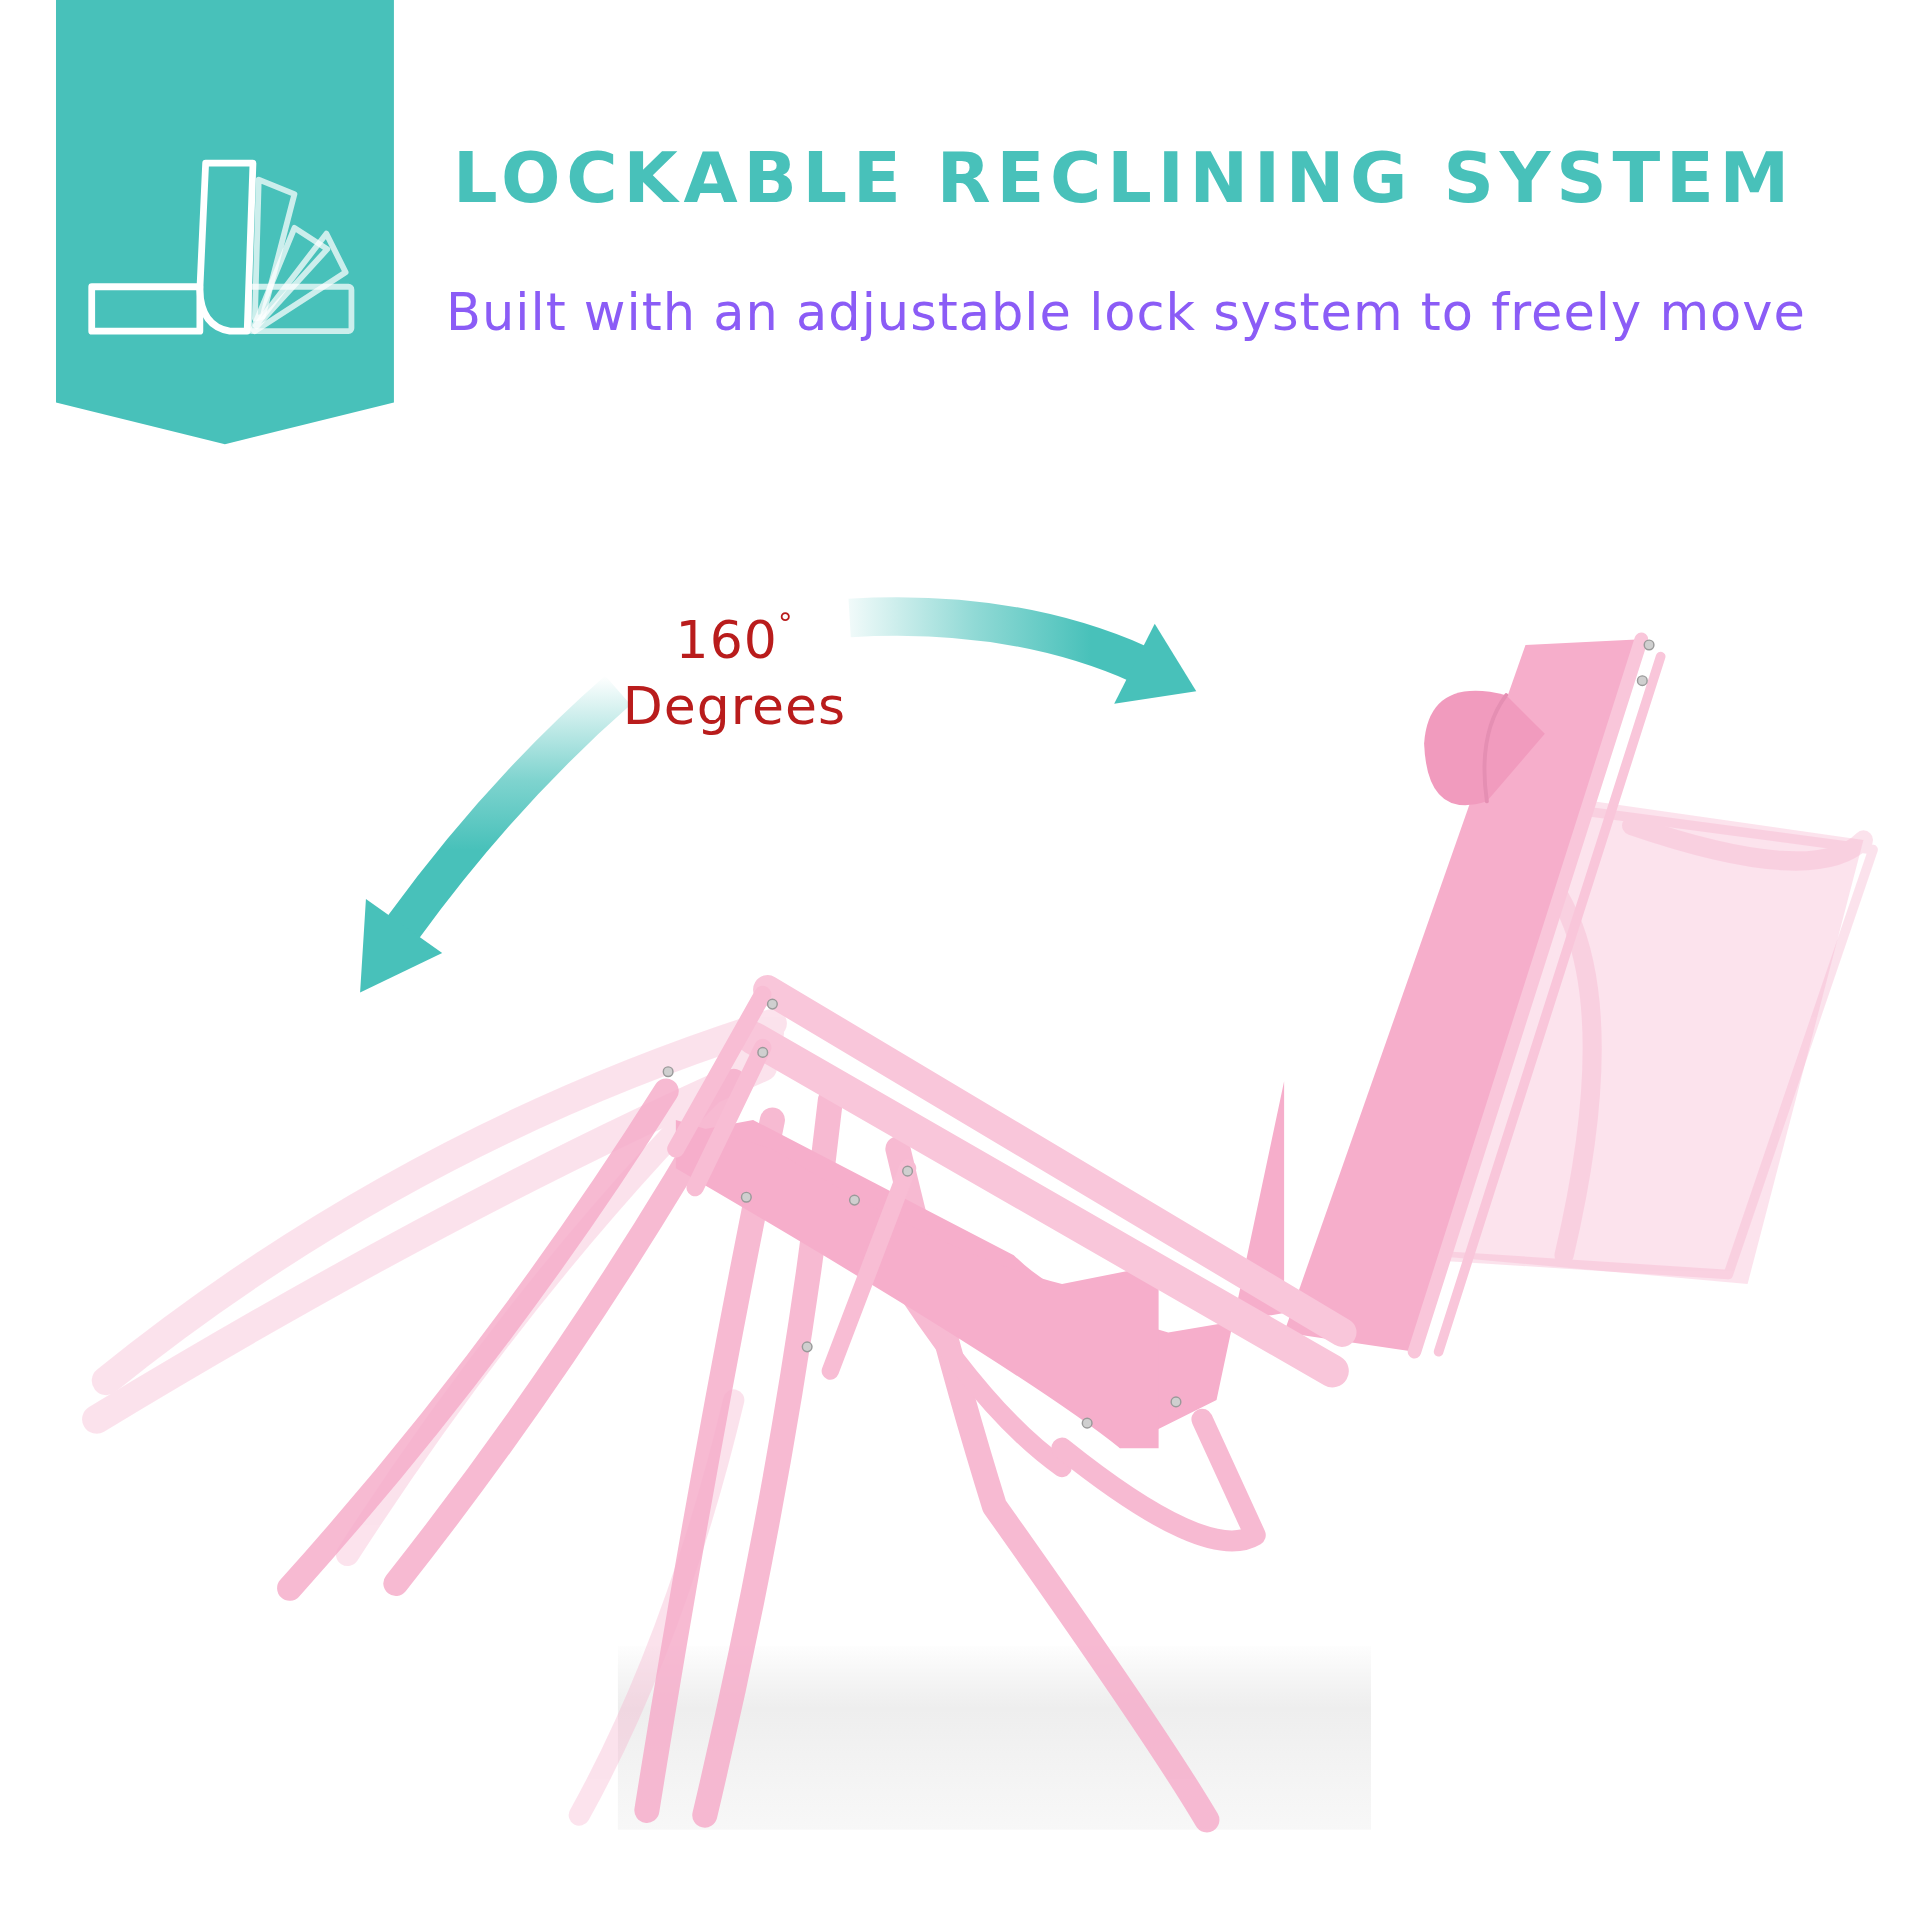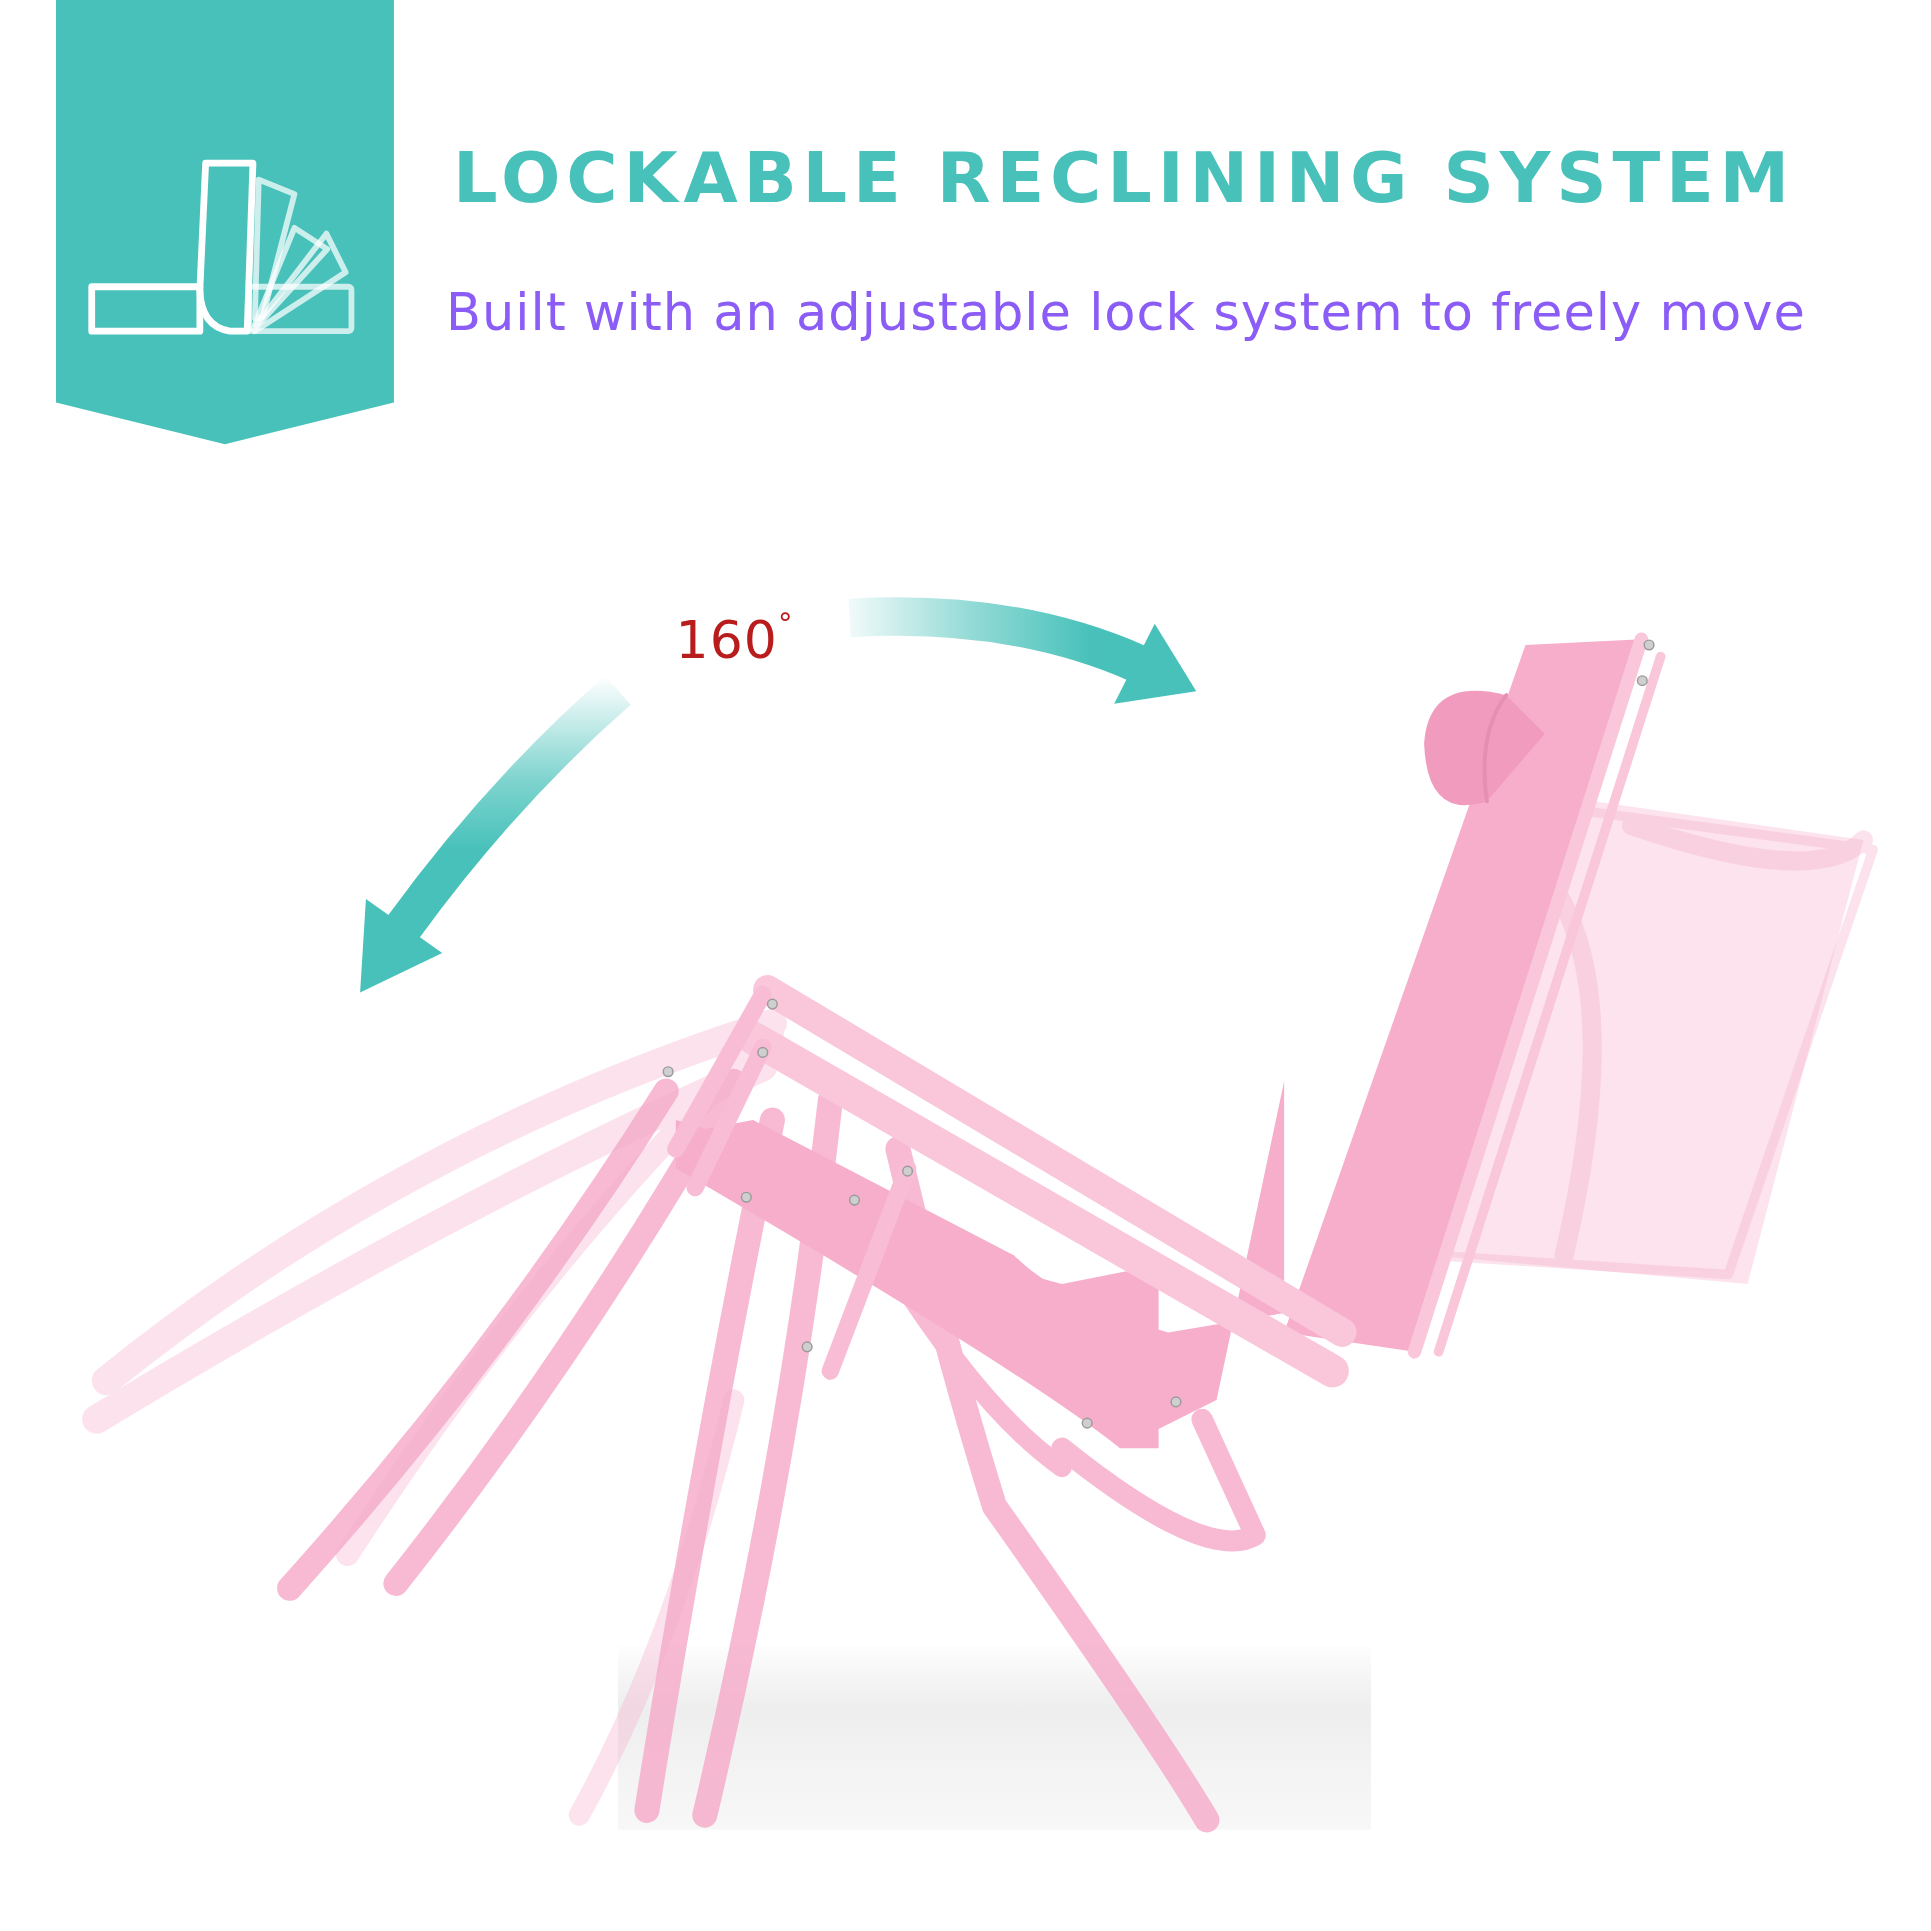--- a/index.html
+++ b/index.html
@@ -131,14 +131,15 @@
       <circle cx="1218" cy="1452" r="5"></circle>
       <circle cx="1126" cy="1474" r="5"></circle>
       <circle cx="1708" cy="668" r="5"></circle>
       <circle cx="1701" cy="705" r="5"></circle>
     </g>
   </g>
 </svg>
 
 <div class="angle-label" style="color:#b91c1c">
   <span class="angle-value"><span>160</span><span class="deg">°</span></span>
+  <span class="angle-unit">Degrees</span>
 </div>
 
 
 </body></html>

